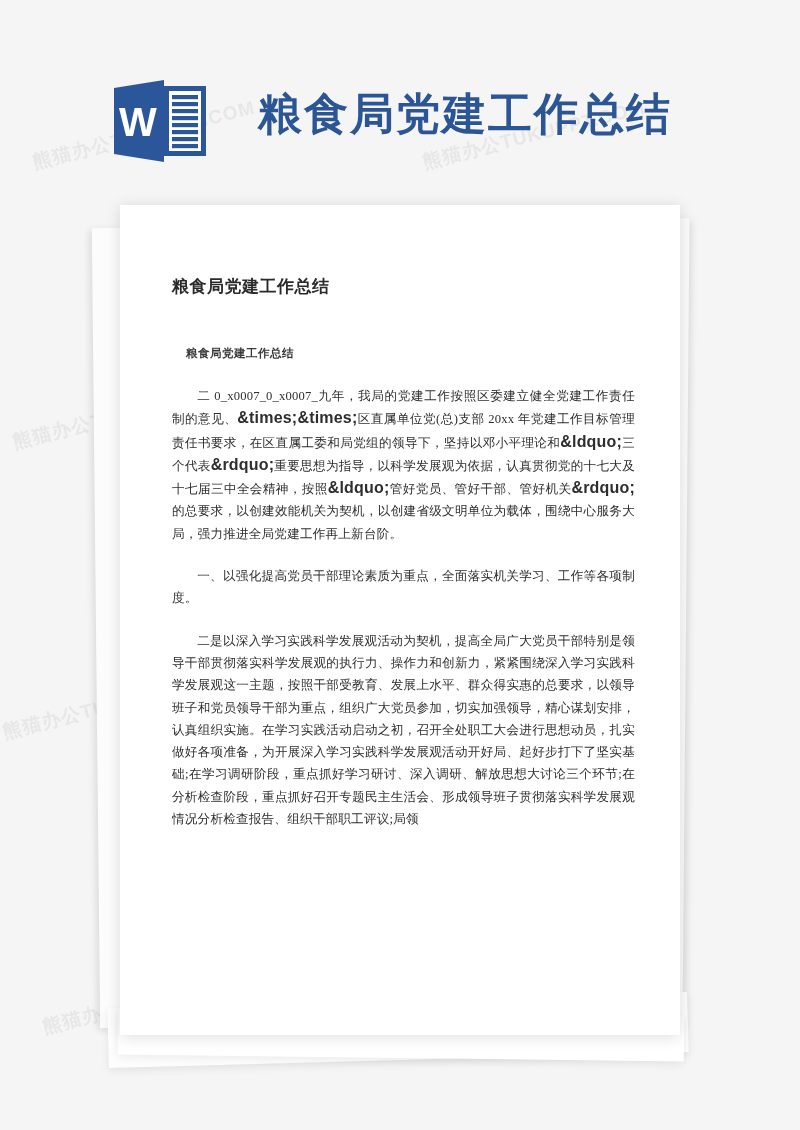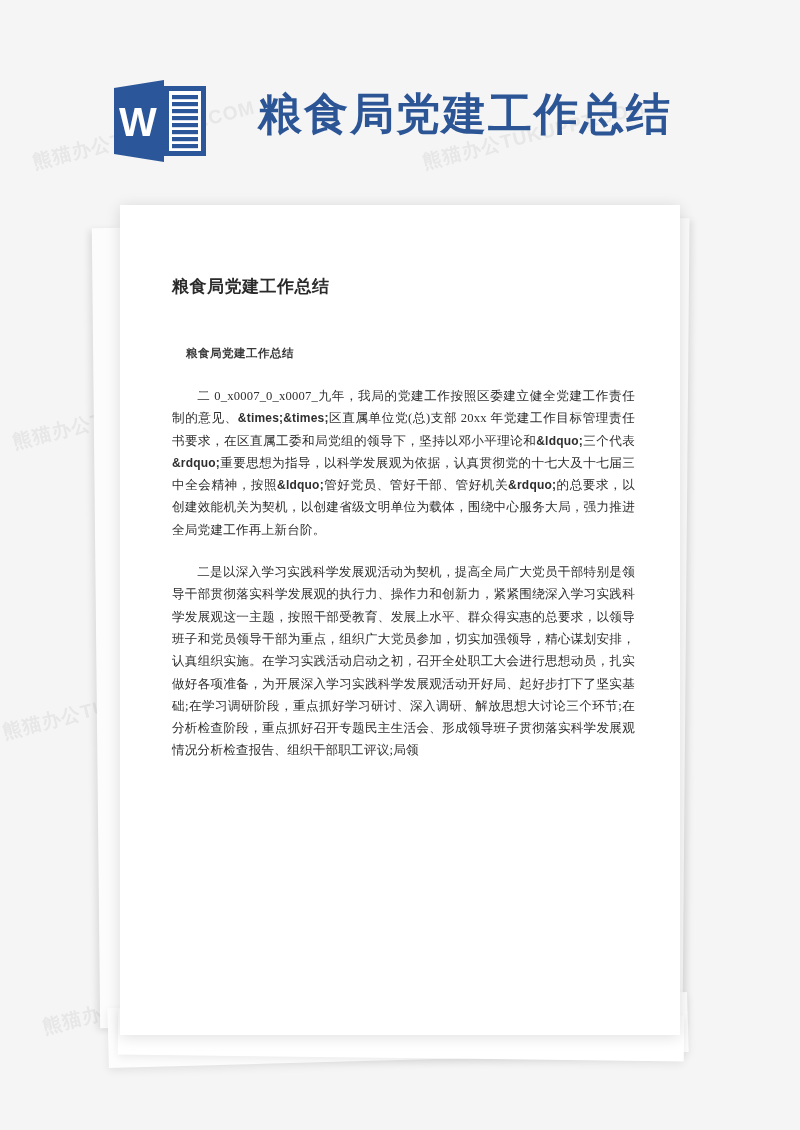--- a/index.html
+++ b/index.html
@@ -160,21 +160,21 @@
     text-indent: 2em;
     margin-bottom: 20px;
     letter-spacing: 0.2px;
   }
   .para.last { margin-bottom: 8px; }
 
   
   .ent {
     font-family: "Liberation Sans", "DejaVu Sans", sans-serif;
     font-weight: 700;
-    font-size: 12px;
+    font-size: 16px;
   }
 </style>
 </head>
 <body>
 
 <div class="watermark-layer" id="wm-layer">
     <div class="wm" style="left: 30px; top: 150px; font-size: 19px;">熊猫办公TUKUPPT.COM</div>
     <div class="wm" style="left: 420px; top: 150px; font-size: 19px;">熊猫办公TUKUPPT.COM</div>
     <div class="wm" style="left: 10px; top: 430px; font-size: 19px;">熊猫办公TUKUPPT.COM</div>
     <div class="wm" style="left: 430px; top: 430px; font-size: 19px;">熊猫办公TUKUPPT.COM</div>
@@ -218,17 +218,18 @@
 
 <div class="page">
   <div class="page-inner">
 
     <div class="doc-title">粮食局党建工作总结</div>
 
     <div class="doc-subtitle">粮食局党建工作总结</div>
 
     <div id="paragraphs">
         <p class="para"><span>二 0_x0007_0_x0007_九年，我局的党建工作按照区委建立健全党建工作责任制的意见、</span><span class="ent">&amp;times;&amp;times;</span><span>区直属单位党(总)支部 20xx 年党建工作目标管理责任书要求，在区直属工委和局党组的领导下，坚持以邓小平理论和</span><span class="ent">&amp;ldquo;</span><span>三个代表</span><span class="ent">&amp;rdquo;</span><span>重要思想为指导，以科学发展观为依据，认真贯彻党的十七大及十七届三中全会精神，按照</span><span class="ent">&amp;ldquo;</span><span>管好党员、管好干部、管好机关</span><span class="ent">&amp;rdquo;</span><span>的总要求，以创建效能机关为契机，以创建省级文明单位为载体，围绕中心服务大局，强力推进全局党建工作再上新台阶。</span></p>
+        <p class="para"><span>一、以强化提高党员干部理论素质为重点，全面落实机关学习、工作等各项制度。</span></p>
         <p class="para last"><span>二是以深入学习实践科学发展观活动为契机，提高全局广大党员干部特别是领导干部贯彻落实科学发展观的执行力、操作力和创新力，紧紧围绕深入学习实践科学发展观这一主题，按照干部受教育、发展上水平、群众得实惠的总要求，以领导班子和党员领导干部为重点，组织广大党员参加，切实加强领导，精心谋划安排，认真组织实施。在学习实践活动启动之初，召开全处职工大会进行思想动员，扎实做好各项准备，为开展深入学习实践科学发展观活动开好局、起好步打下了坚实基础;在学习调研阶段，重点抓好学习研讨、深入调研、解放思想大讨论三个环节;在分析检查阶段，重点抓好召开专题民主生活会、形成领导班子贯彻落实科学发展观情况分析检查报告、组织干部职工评议;局领</span></p>
       </div>
 
   </div>
 </div>
 
 </body></html>

